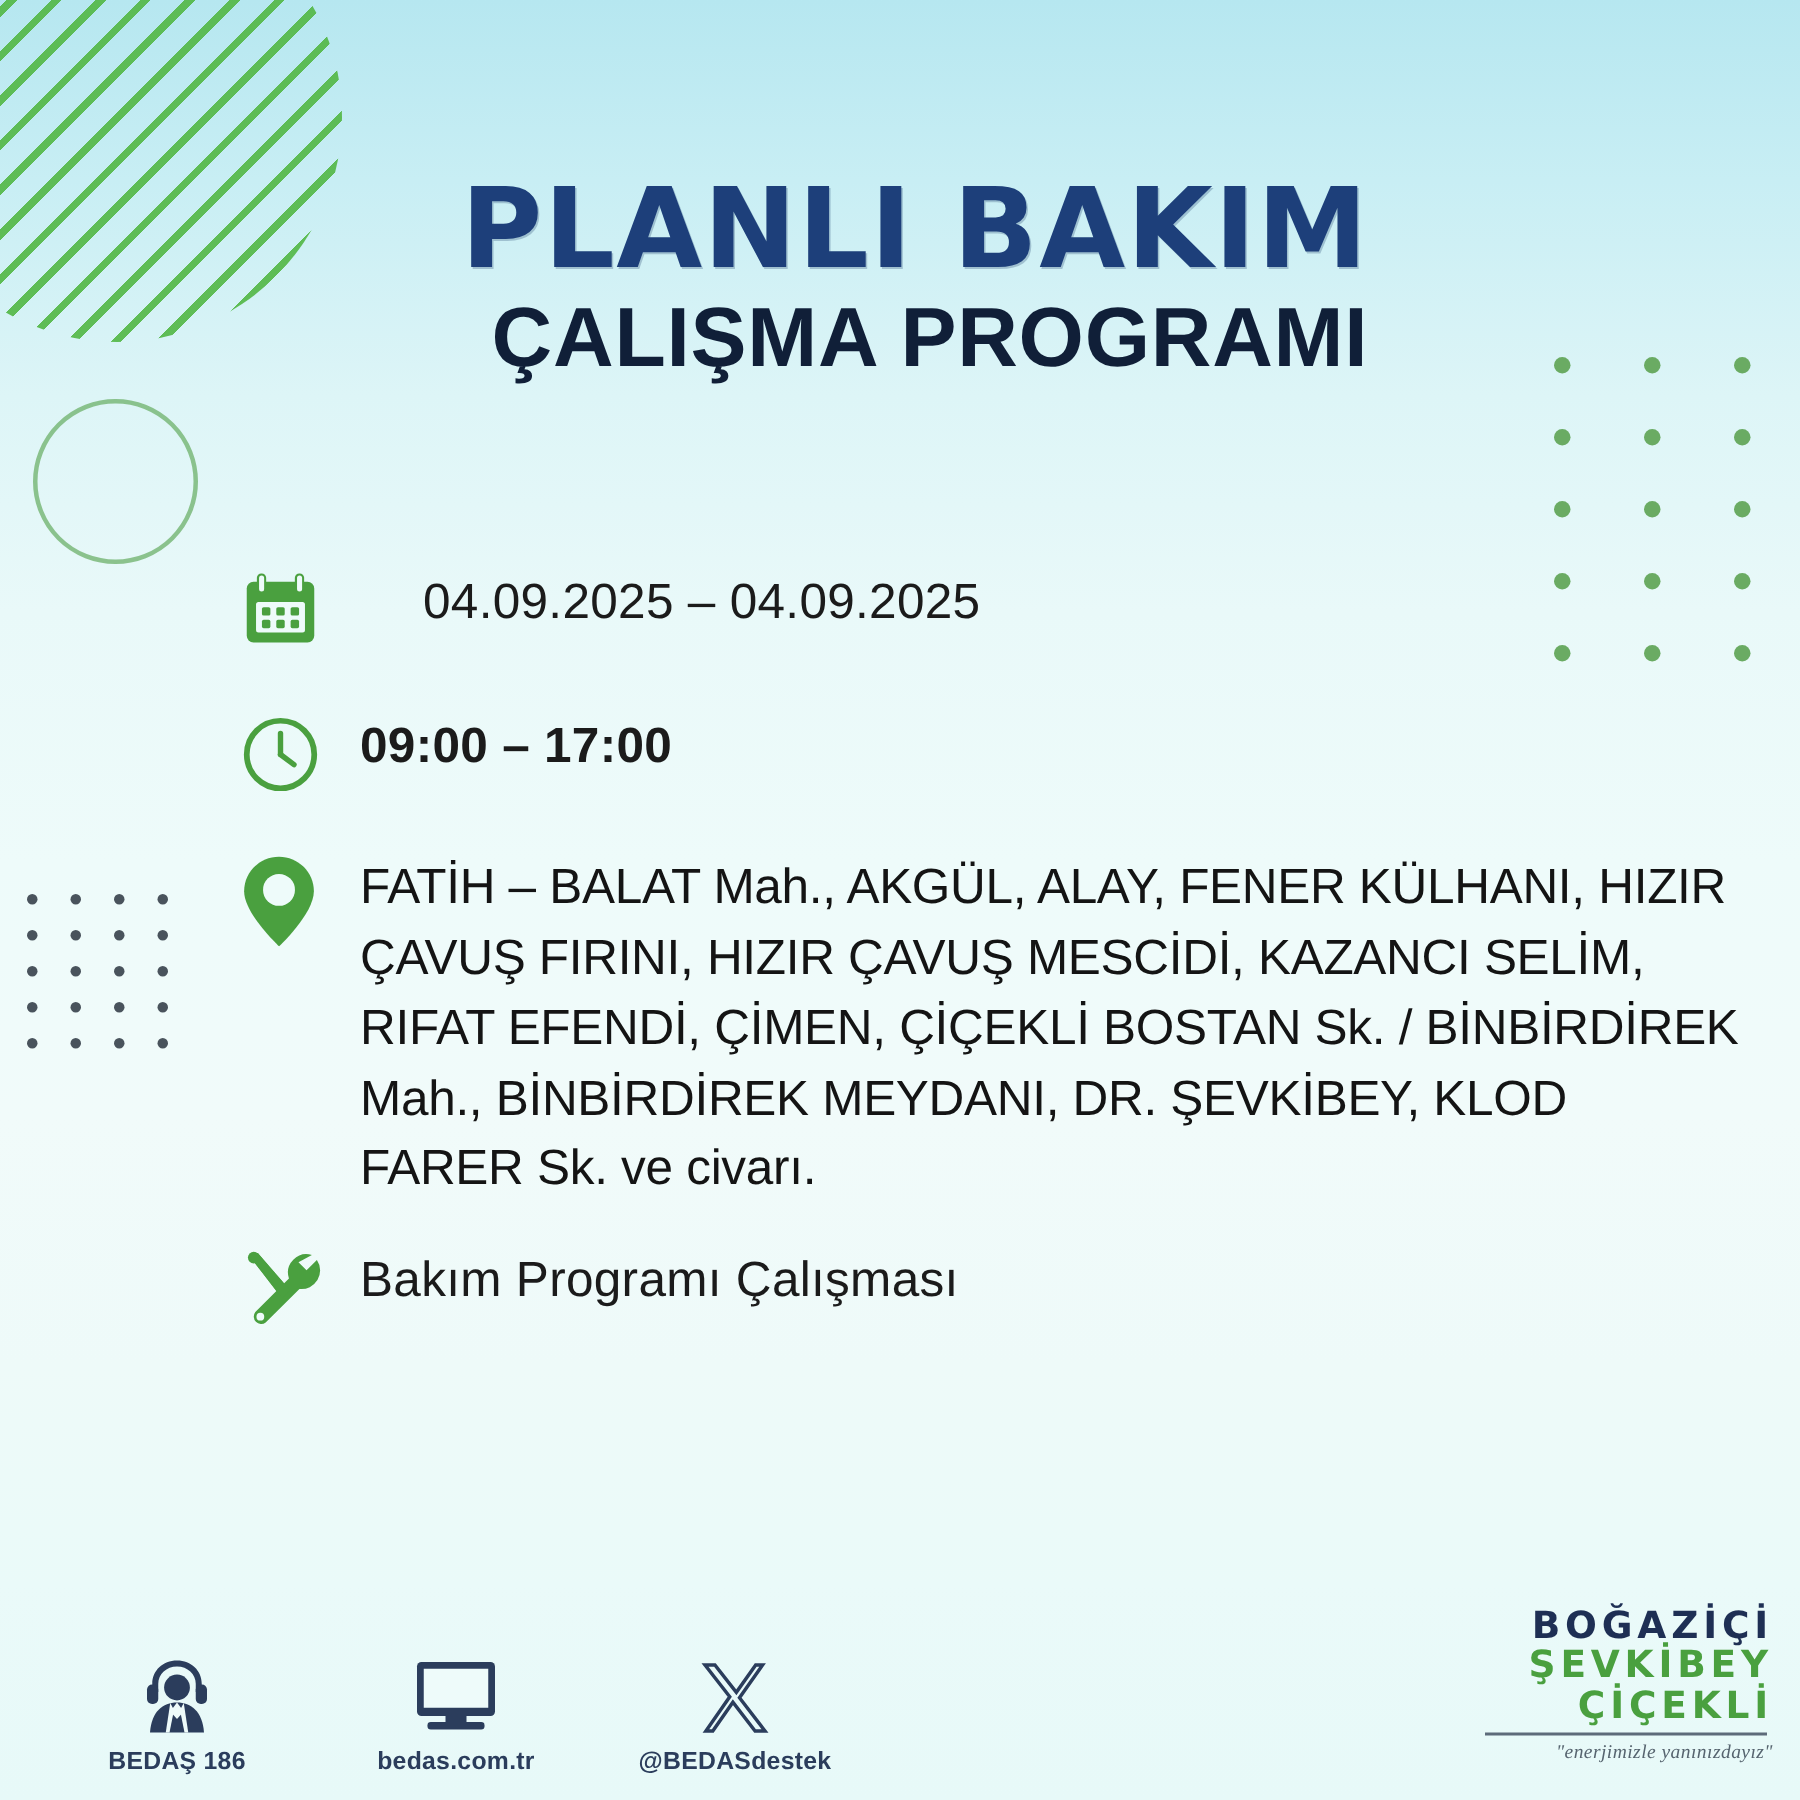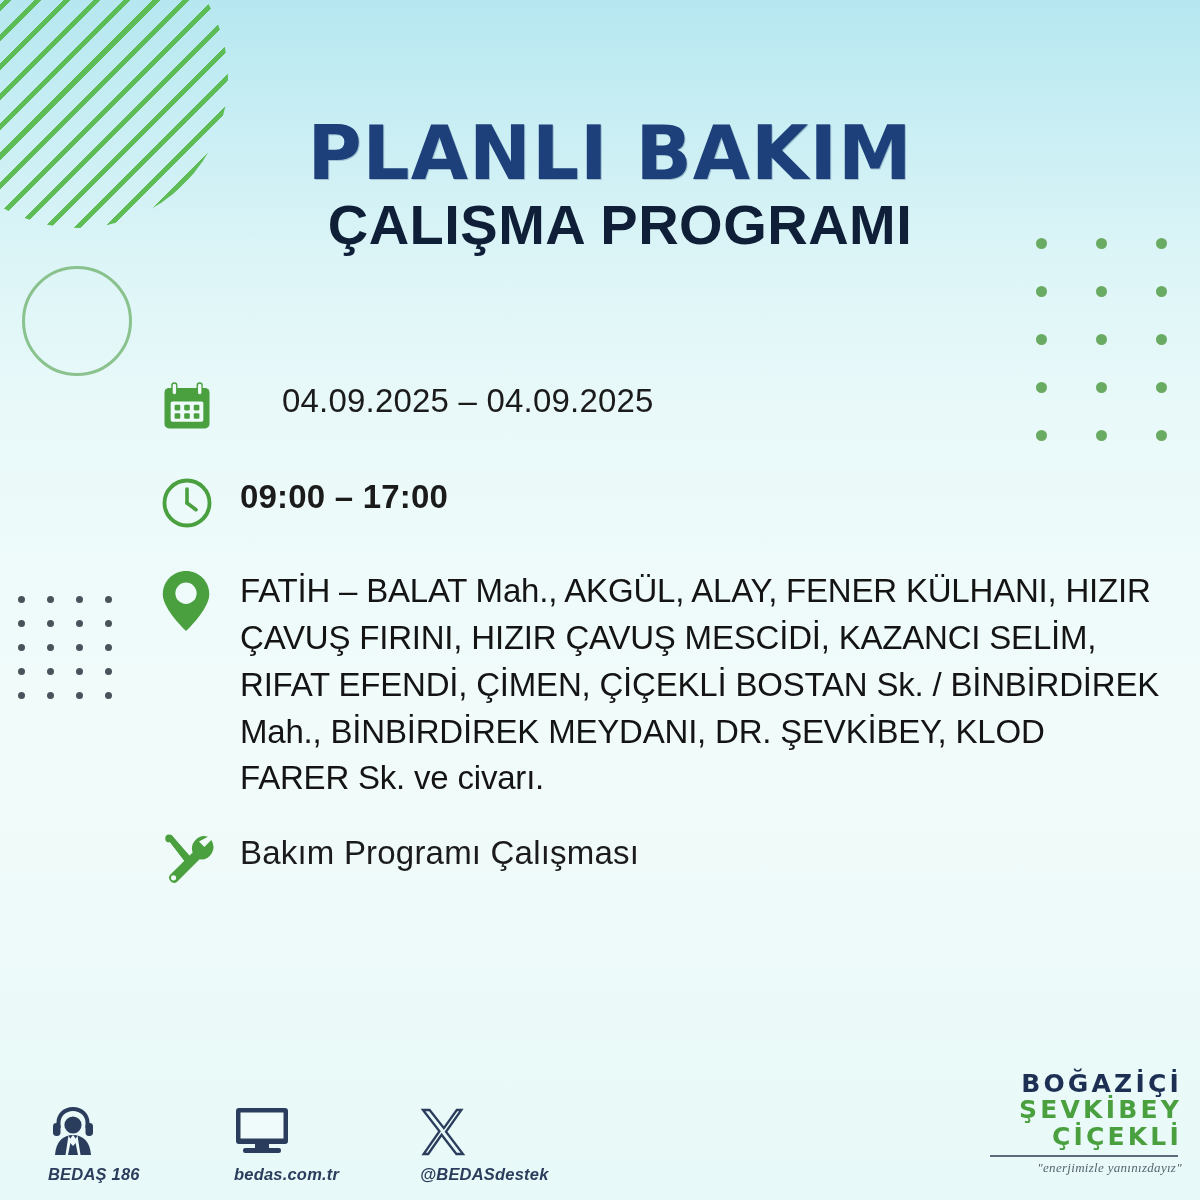--- a/index.html
+++ b/index.html
@@ -174,23 +174,22 @@
     position: absolute;
     left: 48px;
     bottom: 16px;
     display: flex;
     align-items: flex-end;
     gap: 46px;
   }
   .footer-item {
     display: flex;
     flex-direction: column;
-    align-items: flex-start;
+    align-items: center;
     width: 140px;
-    font-style: italic;
   }
   .footer-glyph {
     height: 58px;
     display: flex;
     align-items: flex-end;
     justify-content: center;
   }
   .footer-label {
     margin-top: 9px;
     font-size: 16.5px;

